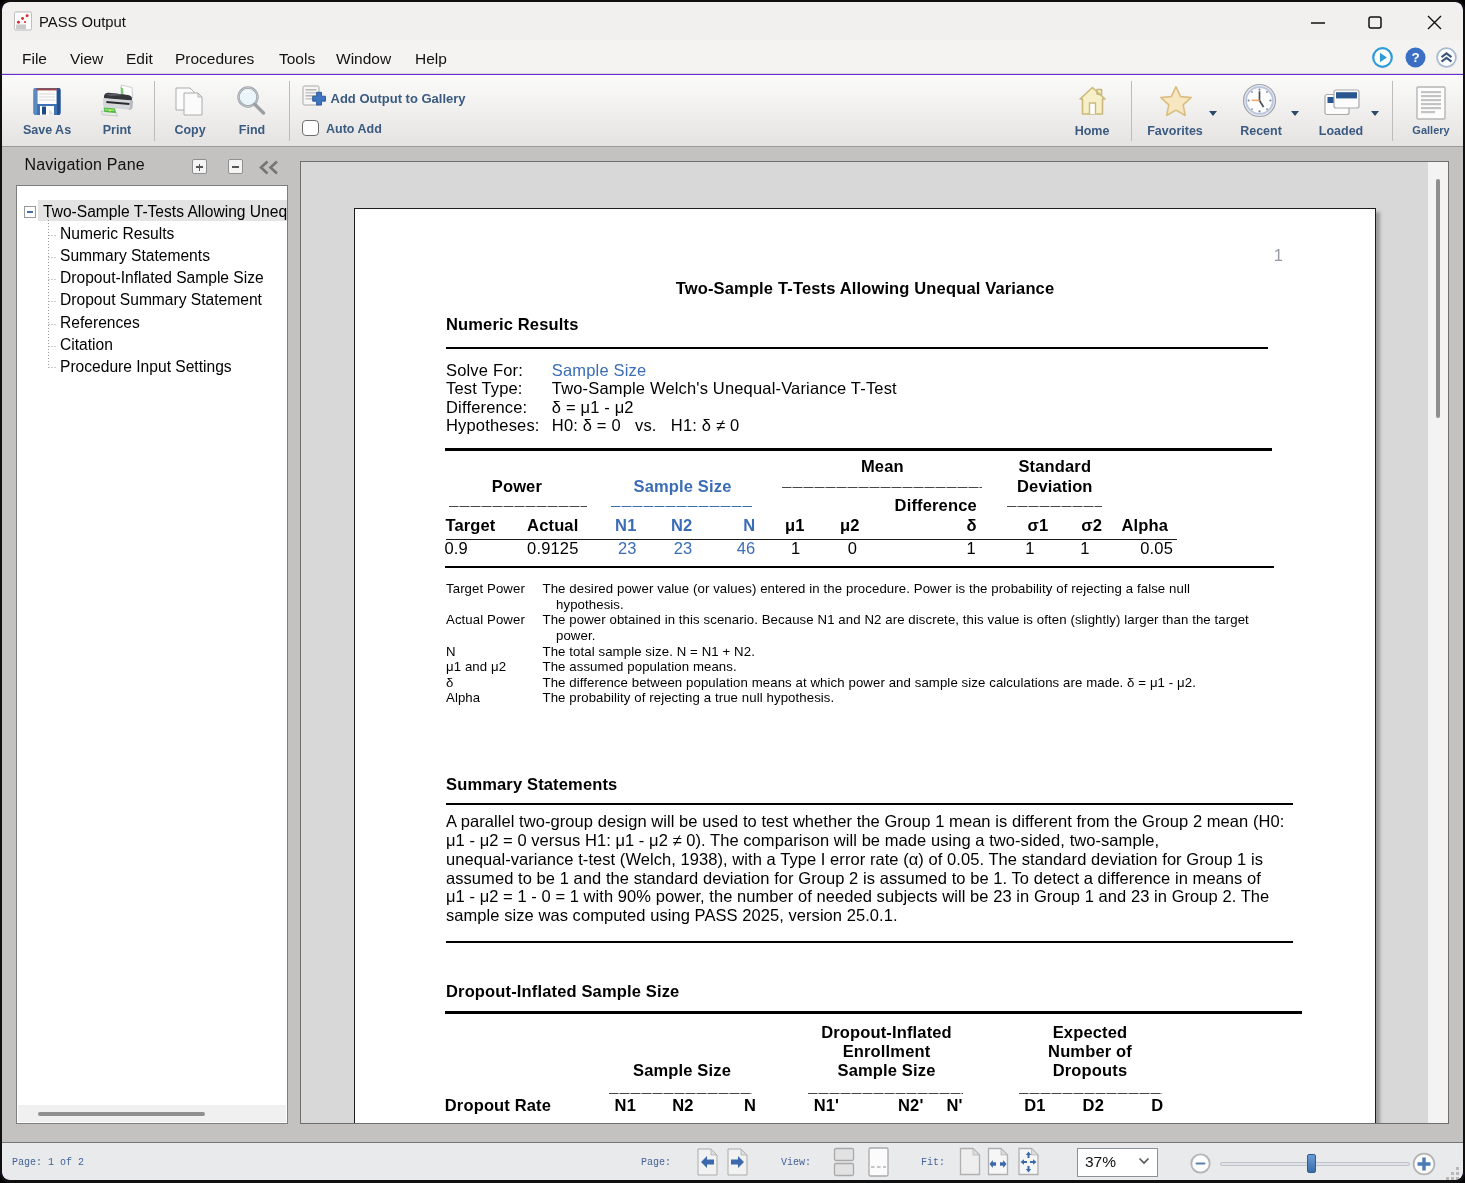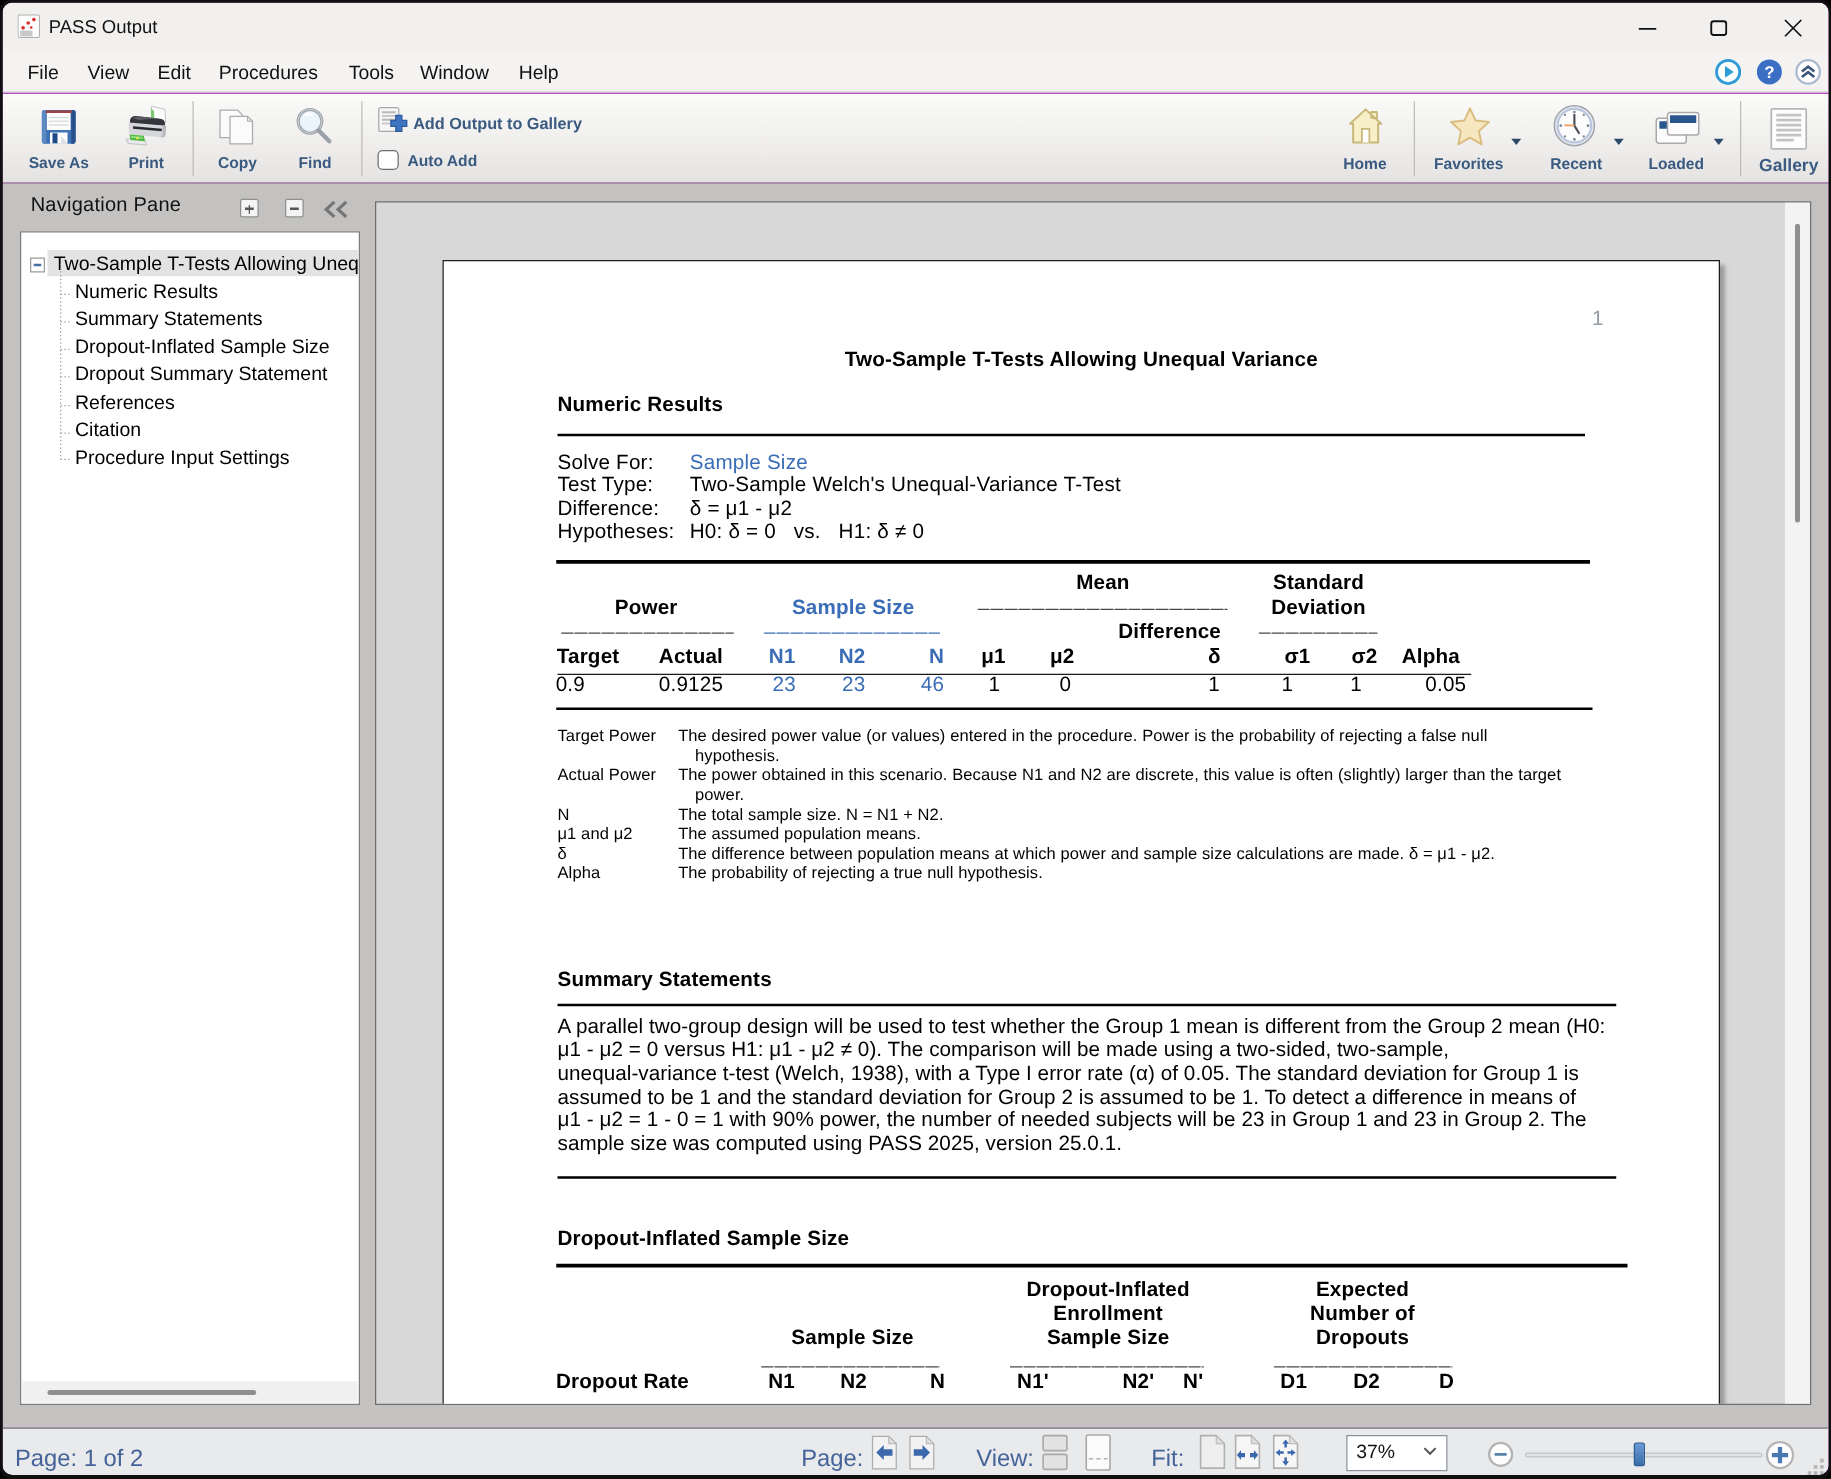--- a/index.html
+++ b/index.html
@@ -1,19 +1,19 @@
 <!DOCTYPE html>
 <html><head>
 <meta charset="utf-8">
 <style>
 html,body{margin:0;padding:0;width:1465px;height:1183px;overflow:hidden;background:#000;}
 *{box-sizing:border-box;}
 .abs{position:absolute;}
 body{font-family:"Liberation Sans",sans-serif;}
-#win{position:absolute;left:2px;top:2px;width:1461px;height:1178px;background:#a21caf;border-radius:8px;overflow:hidden;}
+#win{position:absolute;left:2px;top:2px;width:1461px;height:1178px;background:#6d28d9;border-radius:8px;overflow:hidden;}
 
 #titlebar{position:absolute;left:0;top:0;width:1461px;height:38px;background:#f1f0ef;}
 #apptitle{position:absolute;left:37px;top:12.5px;font-size:14.8px;color:#111;line-height:1;}
 
 #menubar{position:absolute;left:0;top:38px;width:1461px;height:34px;background:#f4f3f2;border-bottom:1px solid #d9d8d7;}
 .mi{position:absolute;top:10px;font-size:15.5px;color:#111;}
 
 #toolbar{position:absolute;left:0;top:73px;width:1461px;height:72px;background:linear-gradient(#fbfbfa,#eeedec 60%,#e4e3e2);border-bottom:1px solid #9c9b9a;}
 .tsep{position:absolute;top:6px;height:60px;width:1px;background:#bdbcbb;}
 .tlbl{position:absolute;font-size:12.5px;color:#3a5a80;line-height:1;white-space:nowrap;font-weight:bold;}
@@ -42,21 +42,21 @@
 .hr{position:absolute;background:#000;height:2.4px;}
 .hr1{position:absolute;background:#1a1a1a;height:1.3px;}
 .dash{position:absolute;height:1.4px;background:repeating-linear-gradient(90deg,#474747 0 9.3px,#9f9f9f 9.3px 11px);}
 .dash.blu{background:repeating-linear-gradient(90deg,#3a6db6 0 9.3px,#9cb9dc 9.3px 11px);}
 .lb{display:inline-block;width:105.8px;}
 .fl{display:inline-block;width:96.5px;}
 #solveblock div,#footnotes div{white-space:pre;}
 
 
 #status{position:absolute;left:0;top:1140px;width:1461px;height:38px;background:#e9eaeb;border-top:1px solid #767676;}
-.slbl{position:absolute;font-size:19px;color:#44639a;white-space:nowrap;line-height:1;}
+.slbl{position:absolute;font-size:10px;color:#44639a;white-space:nowrap;line-height:1;font-family:Liberation Mono, monospace;}
 
 #frame{position:absolute;left:0;top:0;width:1465px;height:1183px;border:2px solid #101010;border-bottom-width:3px;border-radius:9px;pointer-events:none;z-index:50;}
 </style>
 </head>
 <body>
 <div id="win">
 
   <div id="titlebar">
     <svg class="abs" style="left:11.5px;top:9px" width="18" height="20" viewBox="0 0 21 22">
       <rect x="0.5" y="0.5" width="20" height="21" rx="1.5" fill="#fdfdfd" stroke="#b0b0b0"></rect>
@@ -206,21 +206,21 @@
       <rect x="1" y="1" width="28" height="32" rx="1" fill="#fdfdfd" stroke="#b5b5b5" stroke-width="1.4"></rect>
       <g fill="#c3c3c3">
         <rect x="5" y="5" width="20" height="2.2"></rect>
         <rect x="5" y="9" width="20" height="2.2"></rect>
         <rect x="5" y="13" width="20" height="2.2"></rect>
         <rect x="5" y="17" width="20" height="2.2"></rect>
         <rect x="5" y="21" width="20" height="2.2"></rect>
         <rect x="5" y="25" width="14" height="2.2"></rect>
       </g>
     </svg>
-    <span class="tlbl tlblc" style="left:1429px;top:49.5px;font-size:14px">Gallery</span>
+    <span class="tlbl tlblc" style="left:1429px;top:49.5px;font-size:11px">Gallery</span>
   </div>
 
   <div id="dock">
     <span id="navtitle">Navigation Pane</span>
     <div class="navbtn" style="left:190px">
         <i style="left:3px;top:6.3px;width:7px;height:1.6px"></i>
         <i style="left:5.7px;top:3.6px;width:1.6px;height:7px"></i>
       </div>
     <div class="navbtn" style="left:226px">
         <i style="left:3px;top:6.3px;width:7px;height:1.6px"></i>

